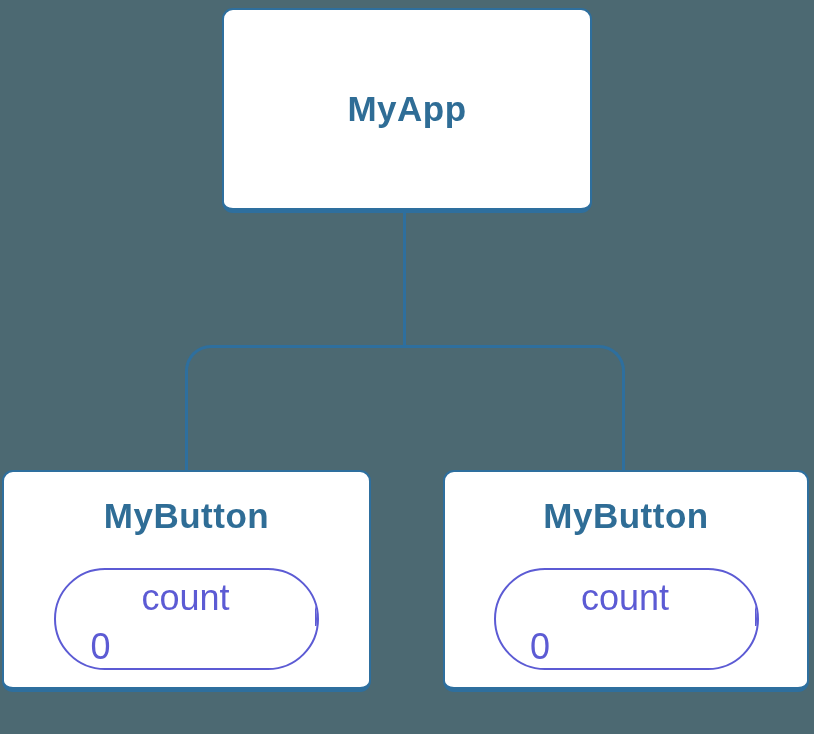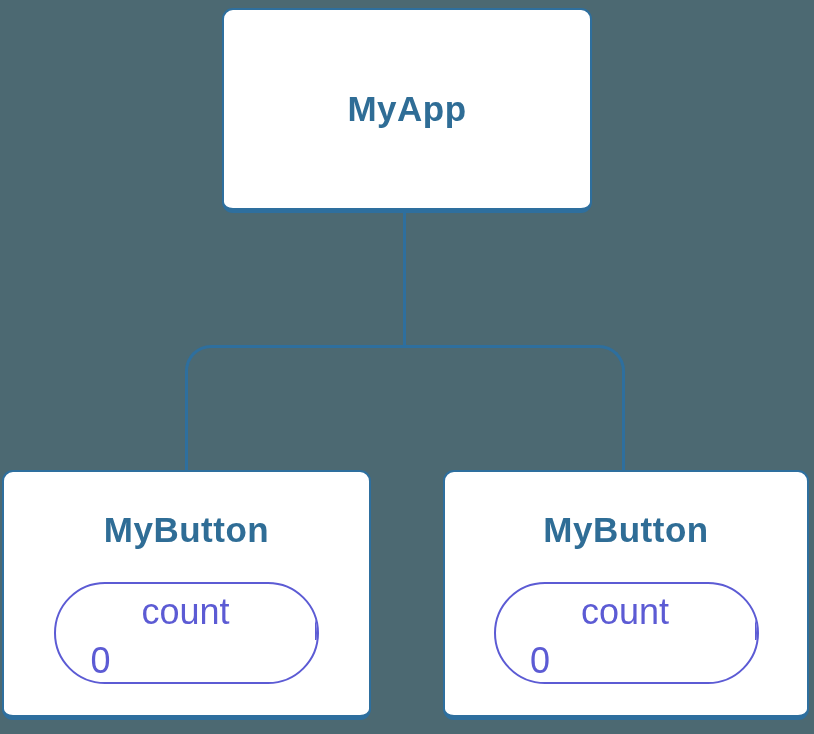--- a/index.html
+++ b/index.html
@@ -49,21 +49,21 @@
     position: absolute;
     left: 185px; top: 345px;
     width: 440px; height: 125px;
     border-top: 3px solid var(--blue);
     border-left: 3px solid var(--blue);
     border-right: 3px solid var(--blue);
     border-radius: 26px 26px 0 0;
   }
   .node-child {
     top: 470px;
-    width: 369px; height: 250px;
+    width: 369px; height: 222px;
     display: flex;
     flex-direction: column;
     align-items: center;
     justify-content: center;
     gap: 32px;
     padding-top: 6px;
   }
   .node-child-left { left: 2px; }
   .node-child-right { left: 443px; width: 366px; }
   .state-pill {

